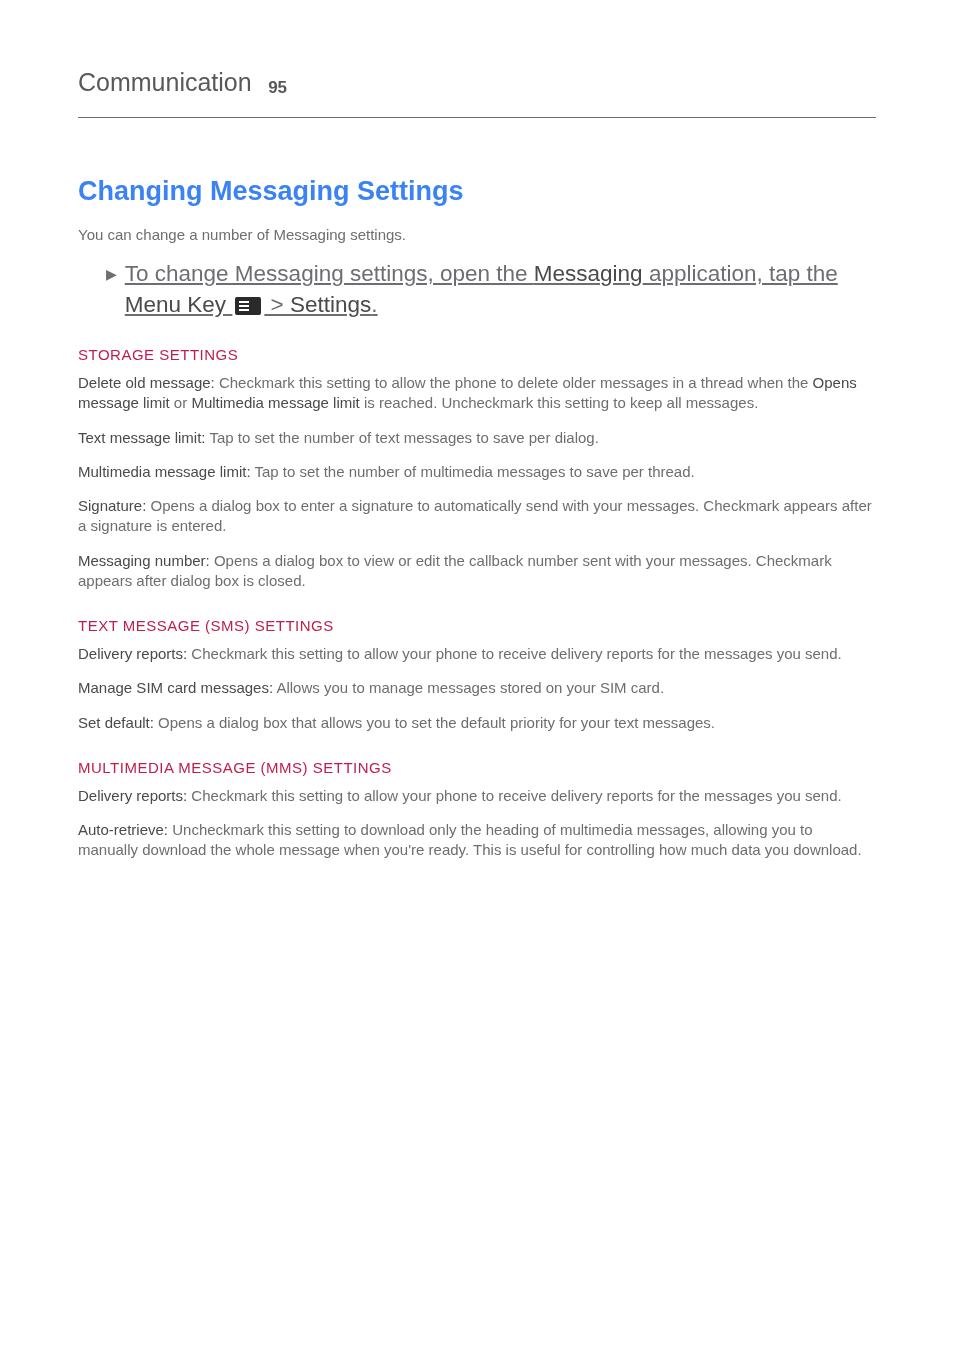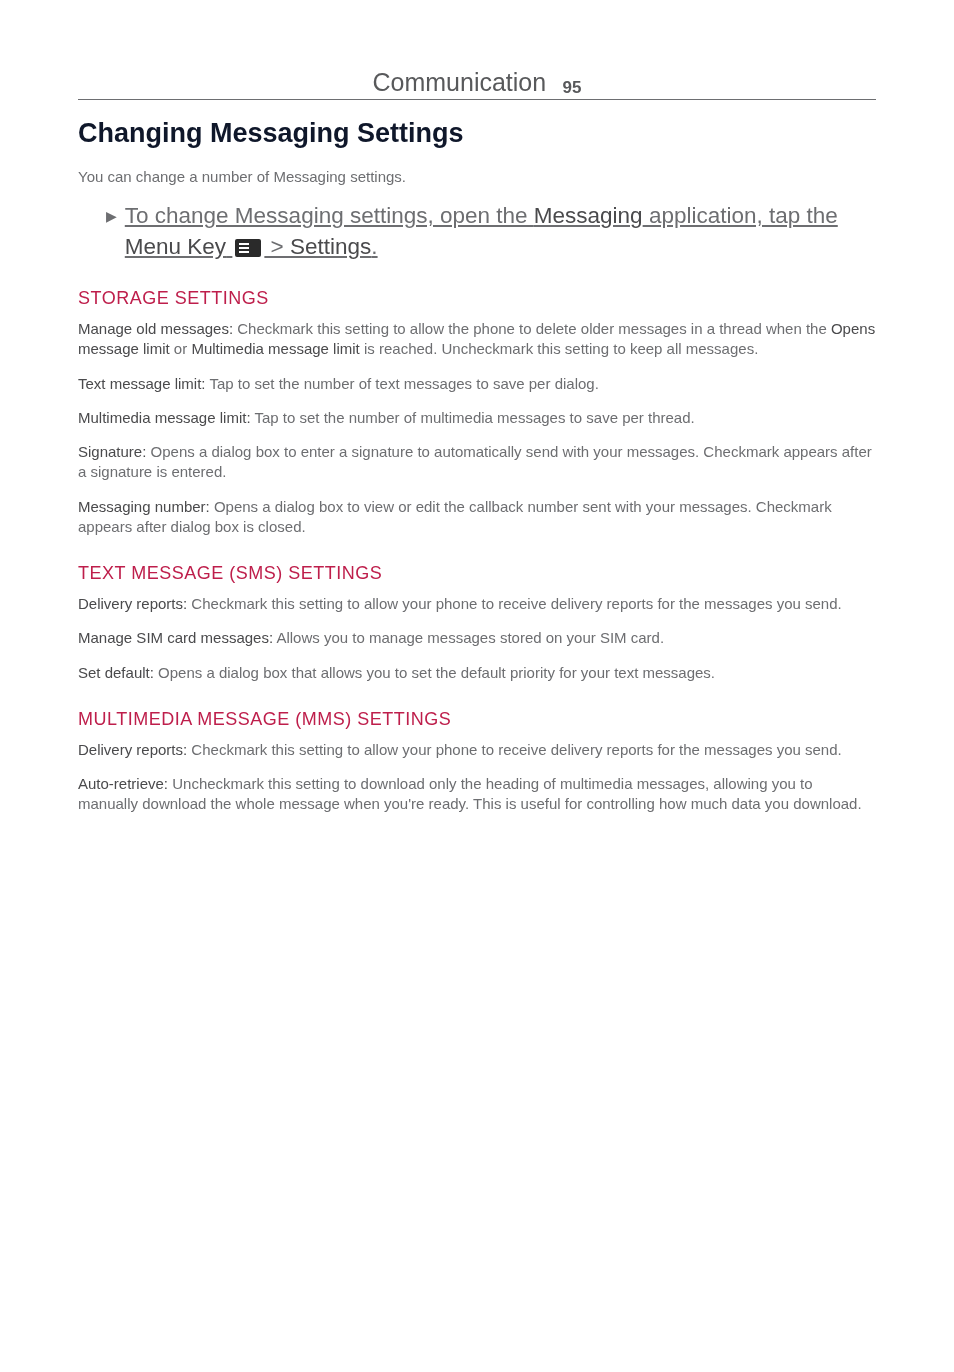--- a/index.html
+++ b/index.html
@@ -6,46 +6,46 @@
   body {
     width: 954px;
     height: 1372px;
     background: #fff;
     font-family: Arial, Helvetica, sans-serif;
     color: #58595b;
     padding: 68px 78px 60px 78px;
     position: relative;
   }
   .header {
-    text-align: center;
+    text-align: left;
     border-bottom: 1.5px solid #6d6e71;
-    padding-bottom: 2px;
-    margin-bottom: 18px;
+    padding-bottom: 20px;
+    margin-bottom: 58px;
   }
   .header-title {
     font-size: 25px;
     color: #58595b;
   }
   .header-page {
     font-size: 17px;
     font-weight: bold;
     color: #58595b;
     margin-left: 12px;
     position: relative;
     top: 2px;
   }
   h2.section-title {
-    color: #0f172a;
+    color: #3b82f6;
     font-size: 27px;
     font-weight: bold;
     margin-bottom: 18px;
   }
   h3.sub-title {
     color: #be1e4b;
-    font-size: 18px;
+    font-size: 15px;
     font-weight: normal;
     margin-top: 26px;
     margin-bottom: 10px;
     letter-spacing: 0.5px;
   }
   p.body {
     font-size: 15px;
     line-height: 1.35;
     color: #6d6e71;
     margin-bottom: 14px;
@@ -107,21 +107,21 @@
   <span class="bullet-marker">▶</span>
   <span class="bullet-text">
     <span>To change Messaging settings, open the </span><span class="bold bold-dark">Messaging</span><span> application, tap the </span><span class="bold bold-dark">Menu Key</span>
     <span class="menu-icon"></span><span> &gt; </span><span class="bold bold-dark">Settings</span><span>.</span>
   </span>
 </div>
 
 <h3 class="sub-title">STORAGE SETTINGS</h3>
 
 <p class="body">
-  <span class="bold bold-dark">Manage old messages:</span><span> Checkmark this setting to allow the phone to delete older messages in a thread when the </span><span class="bold bold-dark">Opens message limit</span><span> or </span><span class="bold bold-dark">Multimedia message limit</span><span> is reached. Uncheckmark this setting to keep all messages.</span>
+  <span class="bold bold-dark">Delete old message:</span><span> Checkmark this setting to allow the phone to delete older messages in a thread when the </span><span class="bold bold-dark">Opens message limit</span><span> or </span><span class="bold bold-dark">Multimedia message limit</span><span> is reached. Uncheckmark this setting to keep all messages.</span>
 </p>
 
 <p class="body">
   <span class="bold bold-dark">Text message limit:</span><span> Tap to set the number of text messages to save per dialog.</span>
 </p>
 
 <p class="body">
   <span class="bold bold-dark">Multimedia message limit:</span><span> Tap to set the number of multimedia messages to save per thread.</span>
 </p>
 

